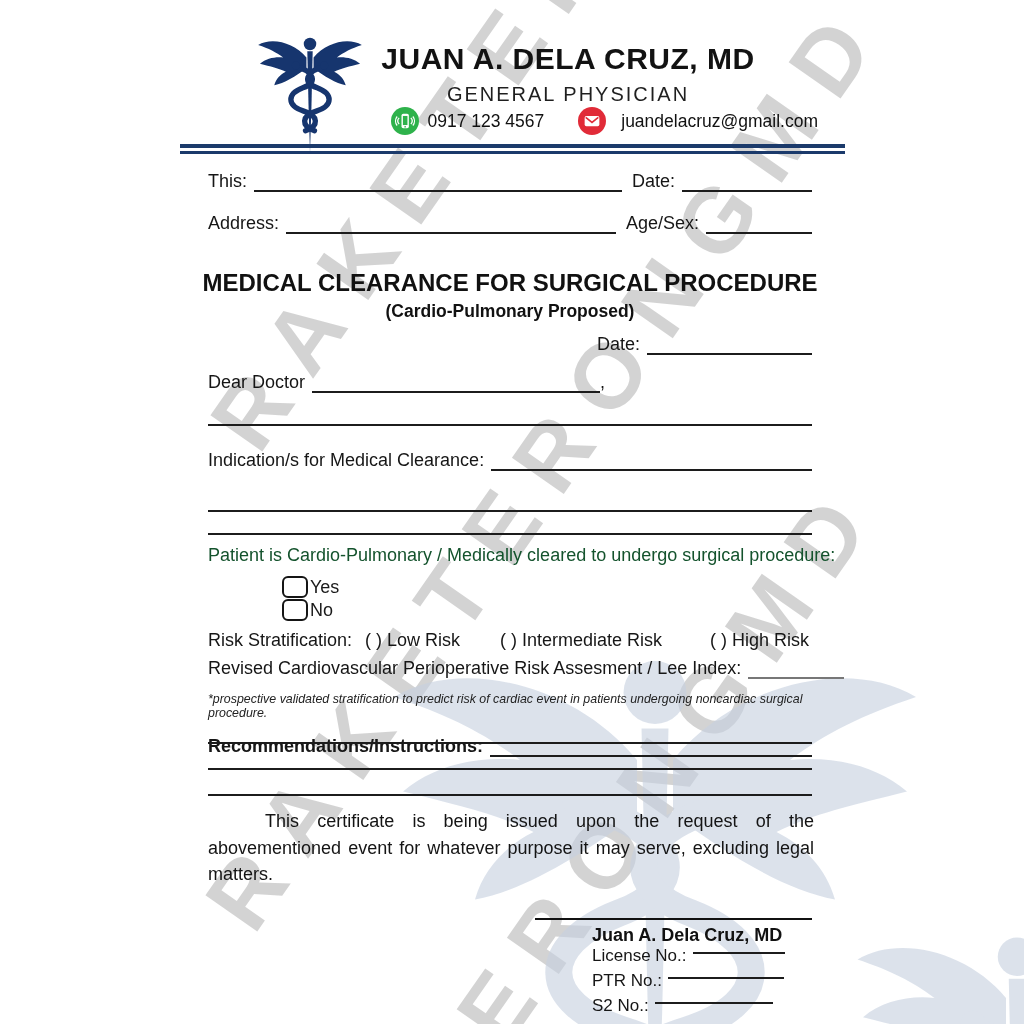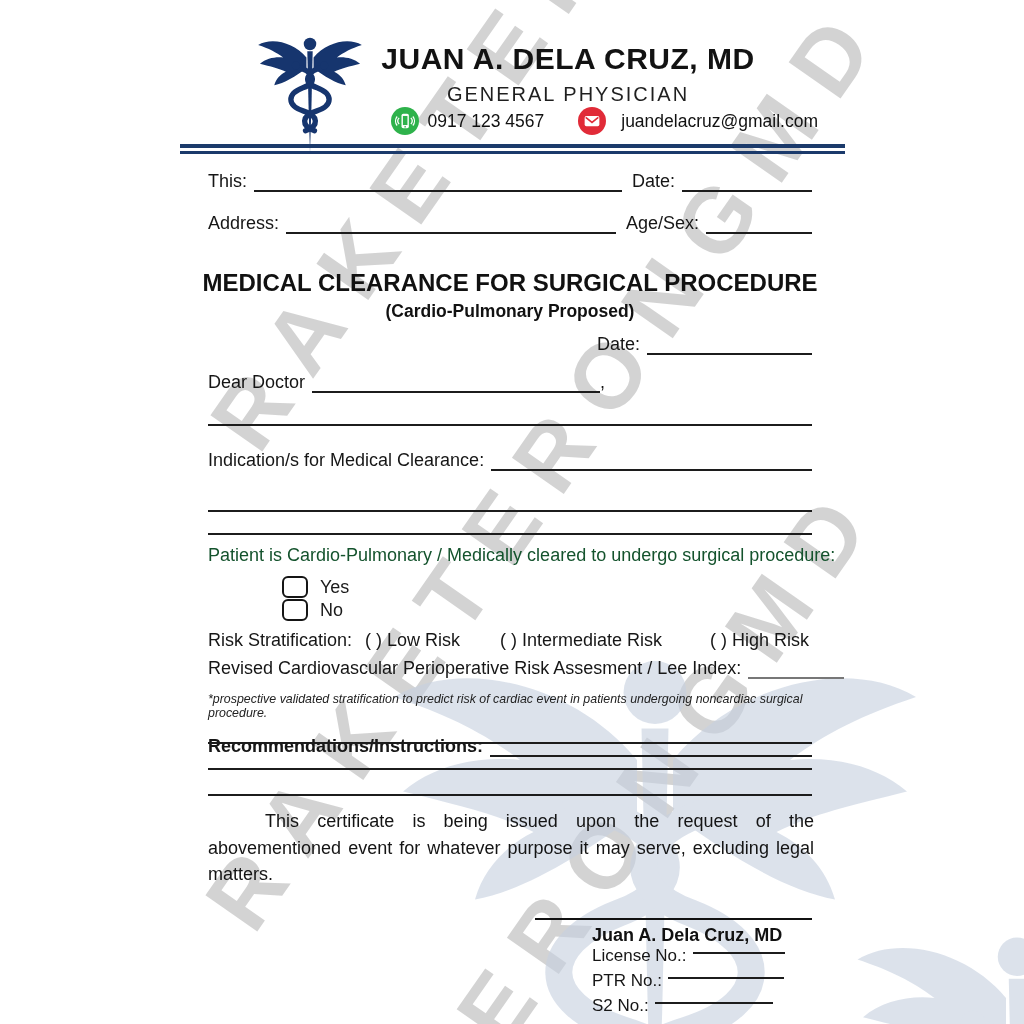--- a/index.html
+++ b/index.html
@@ -54,21 +54,21 @@
     font-size:24px;font-weight:700;color:#111;}
   #form-subtitle{position:absolute;left:168px;top:301px;width:684px;text-align:center;
     font-size:17.5px;font-weight:700;color:#111;}
   #row-fdate{top:334px;left:597px;width:215px;}
   #row-dear{top:372px;}
   #row-dear .dline{width:288px;}
   #row-proposed{top:418px;}
   #row-indication{top:450px;}
   #bline1{top:510px;} #bline2{top:533px;}
   #statement{position:absolute;left:208px;top:545px;font-size:18px;color:#14532d;}
-  .cbrow{position:absolute;left:282px;display:flex;align-items:center;gap:12px;font-size:18px;}
+  .cbrow{position:absolute;left:282px;display:flex;align-items:center;gap:2px;font-size:18px;}
   #row-yes{top:576px;} #row-no{top:599px;}
   .cbox{width:22px;height:18px;border:2.5px solid #151515;border-radius:6px;background:transparent;}
   #row-risk{top:630px;}
   #row-risk .opt0{margin-left:6px;}
   #row-risk .opt1{margin-left:40px;}
   #row-risk .opt2{margin-left:48px;}
   #row-lee{top:658px;}
   #row-lee .lee-line{width:96px;border-color:#777;}
   #footnote{position:absolute;left:208px;top:692px;width:612px;font-size:12.4px;
     font-style:italic;color:#222;}

